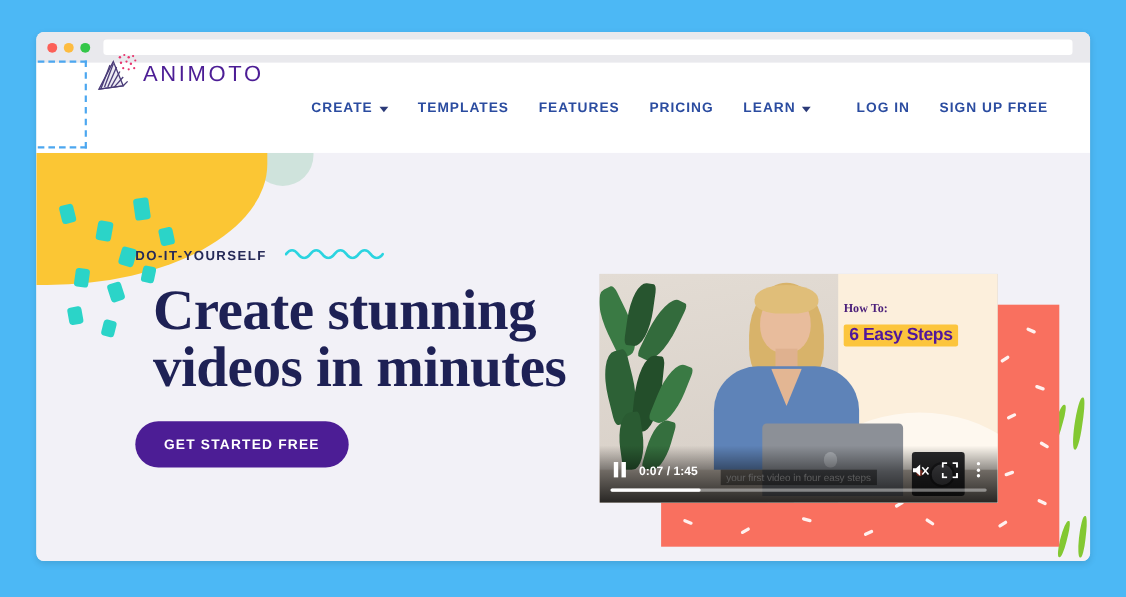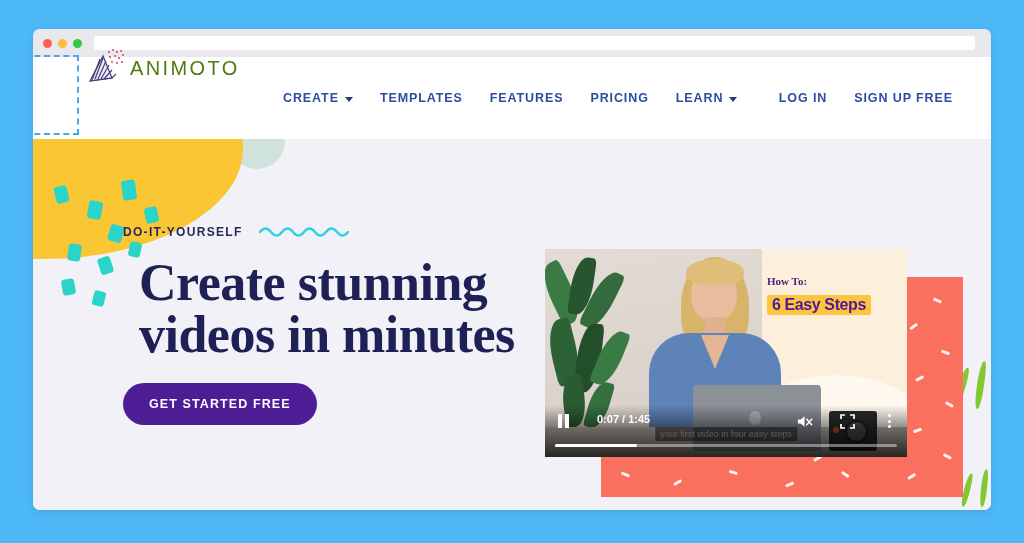--- a/index.html
+++ b/index.html
@@ -94,21 +94,21 @@
   }
   #logo-mark {
     position: relative;
     width: 42px;
     height: 42px;
   }
   #logo-text {
     font-family: "Liberation Sans", sans-serif;
     font-size: 20px;
     letter-spacing: 2.4px;
-    color: #4d7c0f;
+    color: #4c1d95;
     font-weight: 400;
     margin-left: 2px;
   }
 
   
   #main-nav {
     position: absolute;
     left: 250px;
     top: 28px;
     height: 82px;
@@ -452,24 +452,24 @@
     height: 52px;
     background: linear-gradient(to top, rgba(0,0,0,0.80) 0%, rgba(0,0,0,0.45) 55%, rgba(0,0,0,0) 100%);
     z-index: 8;
   }
   #controls-row {
     position: absolute;
     left: 0; top: 8px;
     width: 100%;
     height: 22px;
     display: flex;
-    align-items: flex-start;
+    align-items: flex-end;
     padding: 0 10px;
     box-sizing: border-box;
-    gap: 26px;
+    gap: 10px;
   }
   .ctl-icon {
     width: 16px; height: 16px;
     cursor: pointer;
     flex: 0 0 auto;
     display: flex;
     align-items: center;
     justify-content: center;
   }
   #pause-icon {

